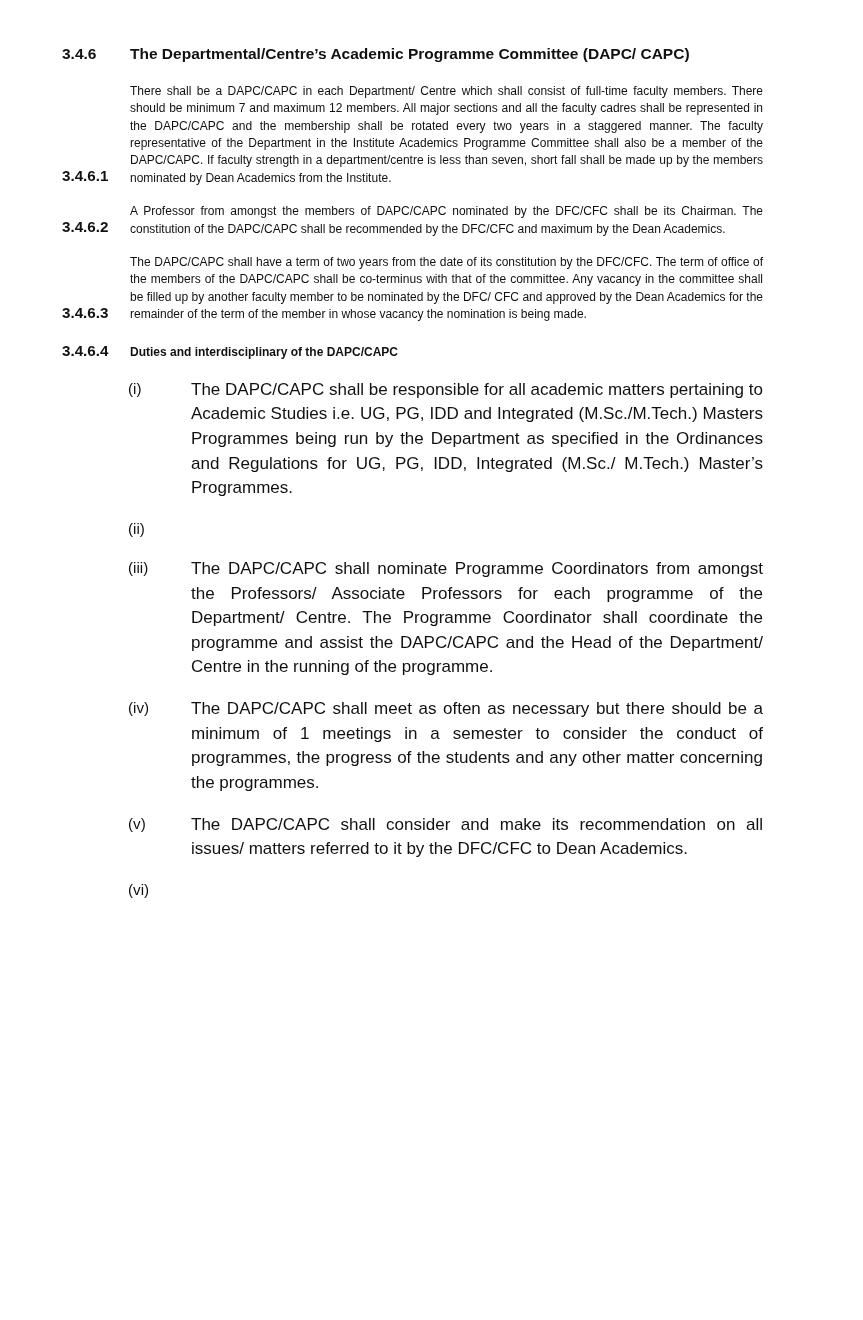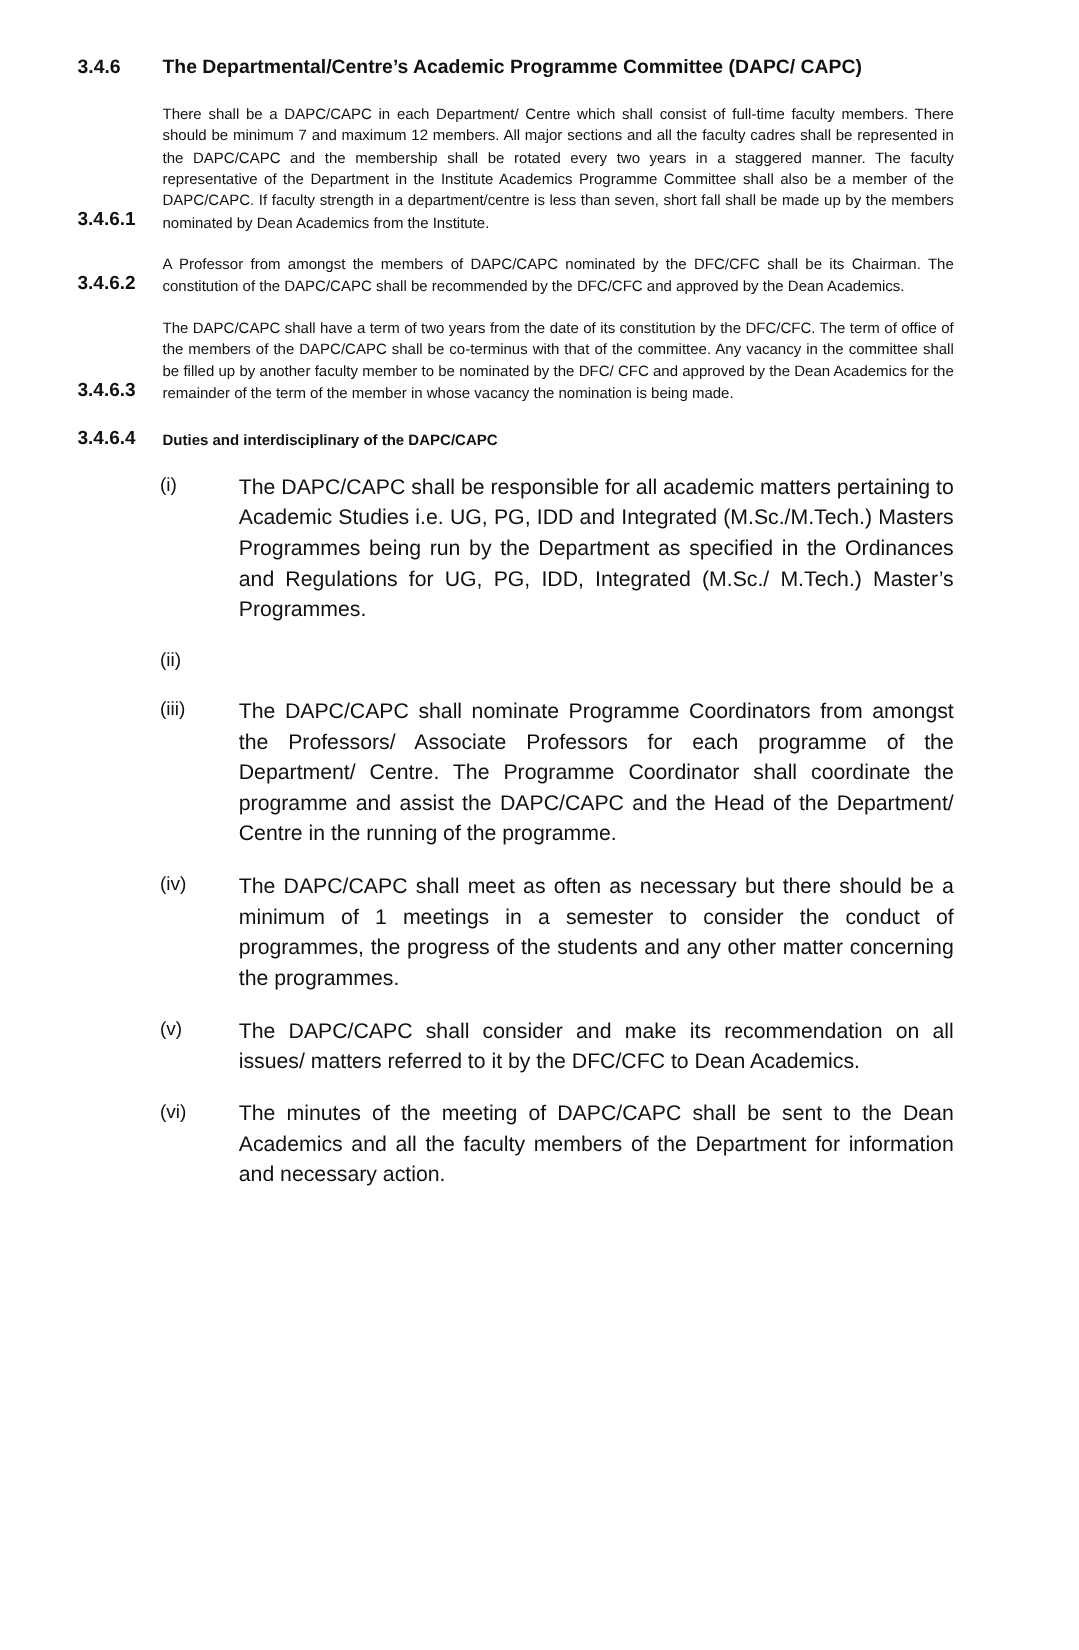--- a/index.html
+++ b/index.html
@@ -98,21 +98,21 @@
     <div class="htext">The Departmental/Centre’s Academic Programme Committee (DAPC/ CAPC)</div>
   </div>
 
   <div class="clause">
     <div class="cnum">3.4.6.1</div>
     <div class="ctext">There shall be a DAPC/CAPC in each Department/ Centre which shall consist of full-time faculty members. There should be minimum 7 and maximum 12 members. All major sections and all the faculty cadres shall be represented in the DAPC/CAPC and the membership shall be rotated every two years in a staggered manner.  The faculty representative of the Department in the Institute Academics Programme Committee shall also be a member of the DAPC/CAPC. If faculty strength in a department/centre is less than seven, short fall shall be made up by the members nominated by Dean Academics from the Institute.</div>
   </div>
 
   <div class="clause">
     <div class="cnum">3.4.6.2</div>
-    <div class="ctext">A Professor from amongst the members of DAPC/CAPC nominated by the DFC/CFC shall be its Chairman. The constitution of the DAPC/CAPC shall be recommended by the DFC/CFC and approved by the Dean Academics.</div>
+    <div class="ctext">A Professor from amongst the members of DAPC/CAPC nominated by the DFC/CFC shall be its Chairman. The constitution of the DAPC/CAPC shall be recommended by the DFC/CFC and maximum by the Dean Academics.</div>
   </div>
 
   <div class="clause">
     <div class="cnum">3.4.6.3</div>
     <div class="ctext">The DAPC/CAPC shall have a term of two years from the date of its constitution by the DFC/CFC. The term of office of the members of the DAPC/CAPC shall be co-terminus with that of the committee. Any vacancy in the committee shall be filled up by another faculty member to be nominated by the DFC/ CFC and approved by the Dean Academics for the remainder of the term of the member in whose vacancy the nomination is being made.</div>
   </div>
 
   <div class="clause bold-body">
     <div class="cnum">3.4.6.4</div>
     <div class="ctext">Duties and interdisciplinary of the DAPC/CAPC</div>
@@ -139,18 +139,17 @@
       <div class="rtext">The DAPC/CAPC shall meet as often as necessary but there should be a minimum of 1 meetings in a semester to consider the conduct of programmes, the progress of the students and any other matter concerning the programmes.</div>
     </div>
 
     <div class="roman-item">
       <div class="rnum">(v)</div>
       <div class="rtext">The DAPC/CAPC shall consider and make its recommendation on all issues/ matters referred to it by the DFC/CFC to Dean Academics.</div>
     </div>
 
     <div class="roman-item">
       <div class="rnum">(vi)</div>
-      <div class="rtext">The minutes of the meeting of DAPC/CAPC shall be sent to the Dean Academics and all the faculty members of the Department for information and necessary action.</div>
     </div>
 
   </div>
 
 </div>
 
 </body></html>

